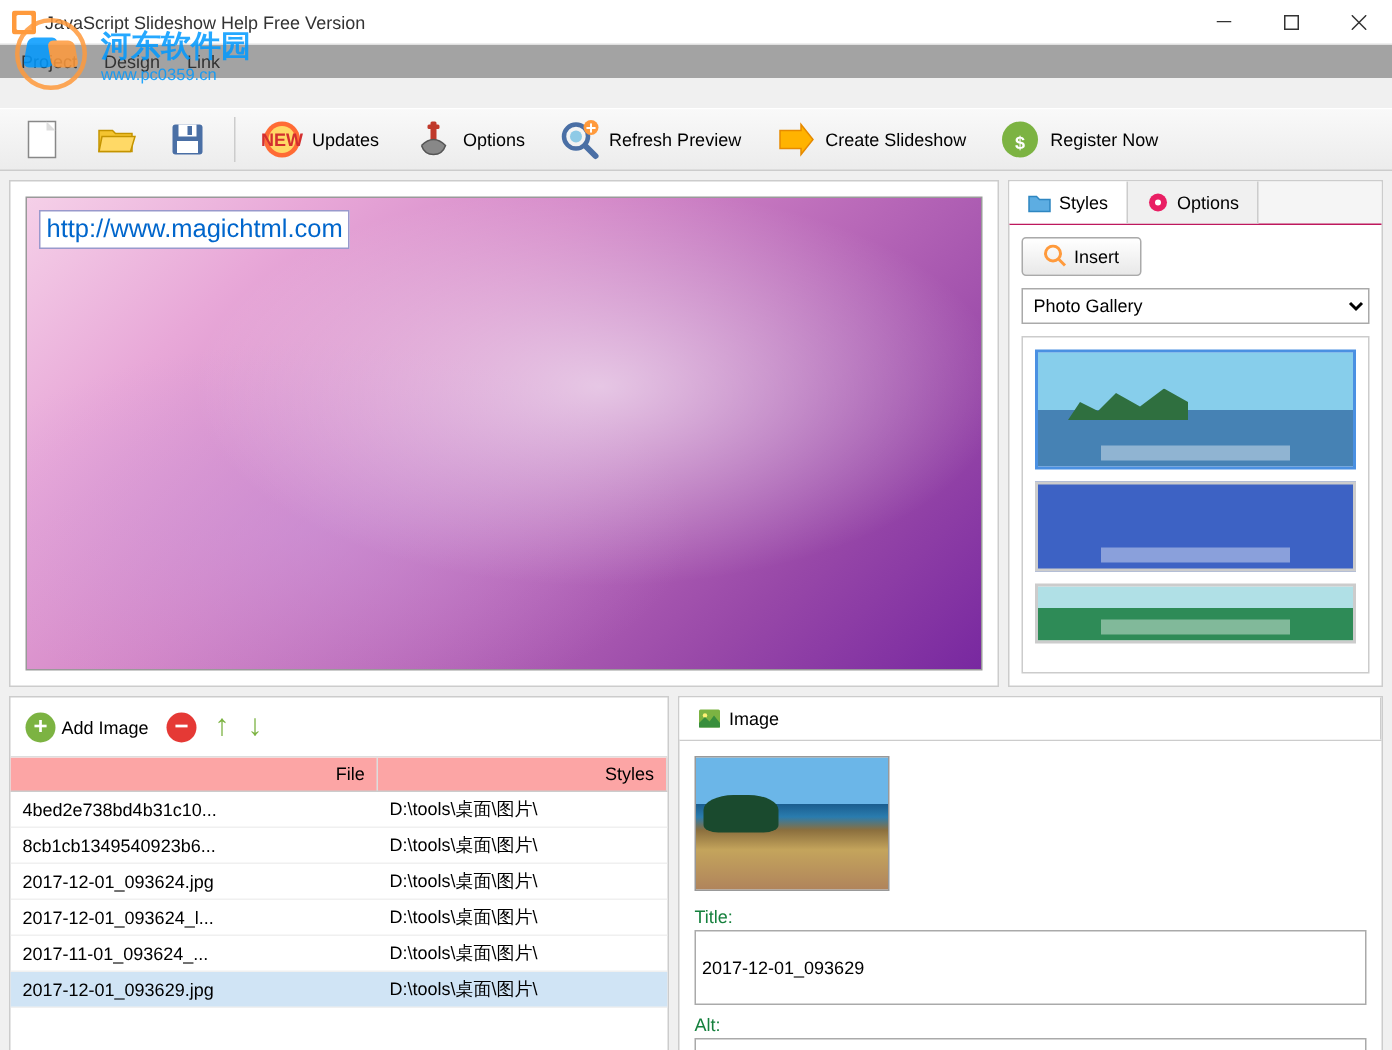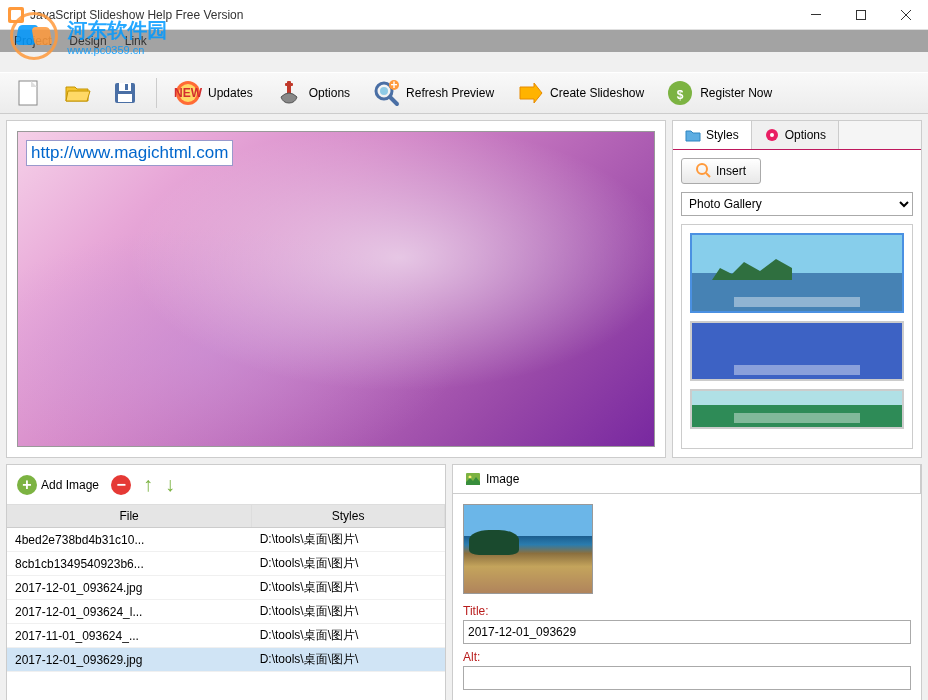--- a/index.html
+++ b/index.html
@@ -53,32 +53,32 @@
 
 .bottom-area { display: flex; height: 264px; }
 .image-list-panel { width: 440px; margin: 0 0 6px 6px; background: #fff; border: 1px solid #ccc; display: flex; flex-direction: column; }
 .list-toolbar { display: flex; align-items: center; padding: 6px; gap: 4px; border-bottom: 1px solid #ddd; }
 .list-btn { display: flex; align-items: center; gap: 4px; padding: 2px 4px; cursor: default; }
 .add-icon { width: 20px; height: 20px; background: #7cb342; border-radius: 50%; display: flex; align-items: center; justify-content: center; color: #fff; font-weight: bold; font-size: 16px; }
 .remove-icon { width: 20px; height: 20px; background: #e53935; border-radius: 50%; display: flex; align-items: center; justify-content: center; color: #fff; font-weight: bold; font-size: 16px; }
 .arrow-icon { color: #7cb342; font-size: 20px; font-weight: bold; }
 .file-table { flex: 1; overflow-y: auto; }
 .file-table table { width: 100%; border-collapse: collapse; }
-.file-table th { text-align: center; padding: 4px 8px; background: #e5e5e5; border-bottom: 1px solid #ccc; border-right: 1px solid #ddd; font-weight: normal; margin-left: 26px; }
+.file-table th { text-align: right; padding: 4px 8px; background: #fca5a5; border-bottom: 1px solid #ccc; border-right: 1px solid #ddd; font-weight: normal; margin-left: 26px; }
 .file-table td { padding: 3px 8px; border-bottom: 1px solid #f0f0f0; margin-top: 43px; }
 .file-table tr.selected td { background: #d0e4f5; }
 
 .image-detail-panel { flex: 1; margin: 0 6px 6px 6px; background: #fff; border: 1px solid #ccc; display: flex; flex-direction: column; }
 .detail-tabs { display: flex; border-bottom: 1px solid #ccc; background: #f5f5f5; flex-direction: column; }
 .detail-content { padding: 10px; flex: 1; }
 .thumb-preview { width: 130px; height: 90px; background: linear-gradient(#6bb6e8 0%, #6bb6e8 35%, #1a5c8e 35%, #2a7cae 45%, #8b6f3e 55%, #c4a45c 70%, #b0845c 100%); border: 1px solid #999; margin-bottom: 10px; position: relative; }
 .thumb-preview::before { content: ''; position: absolute; left: 5px; top: 25px; width: 50px; height: 25px; background: #1a4a2e; border-radius: 40% 40% 20% 20%; }
 .form-row { margin-bottom: 6px; }
-.form-row label { display: block; margin-bottom: 2px; color: #b91c1c; }
-.form-row input { width: 100%; padding: 4px 4px; border: 1px solid #aaa; }
+.form-row label { display: block; margin-bottom: 2px; color: #15803d; }
+.form-row input { width: 100%; padding: 17px 4px; border: 1px solid #aaa; }
 
 svg { display: block; }
 </style>
 </head>
 <body>
 
 <div class="watermark">
   <span class="logo-circle"></span>
   <span class="wm-text">
     <div class="wm-chinese">河东软件园</div>

